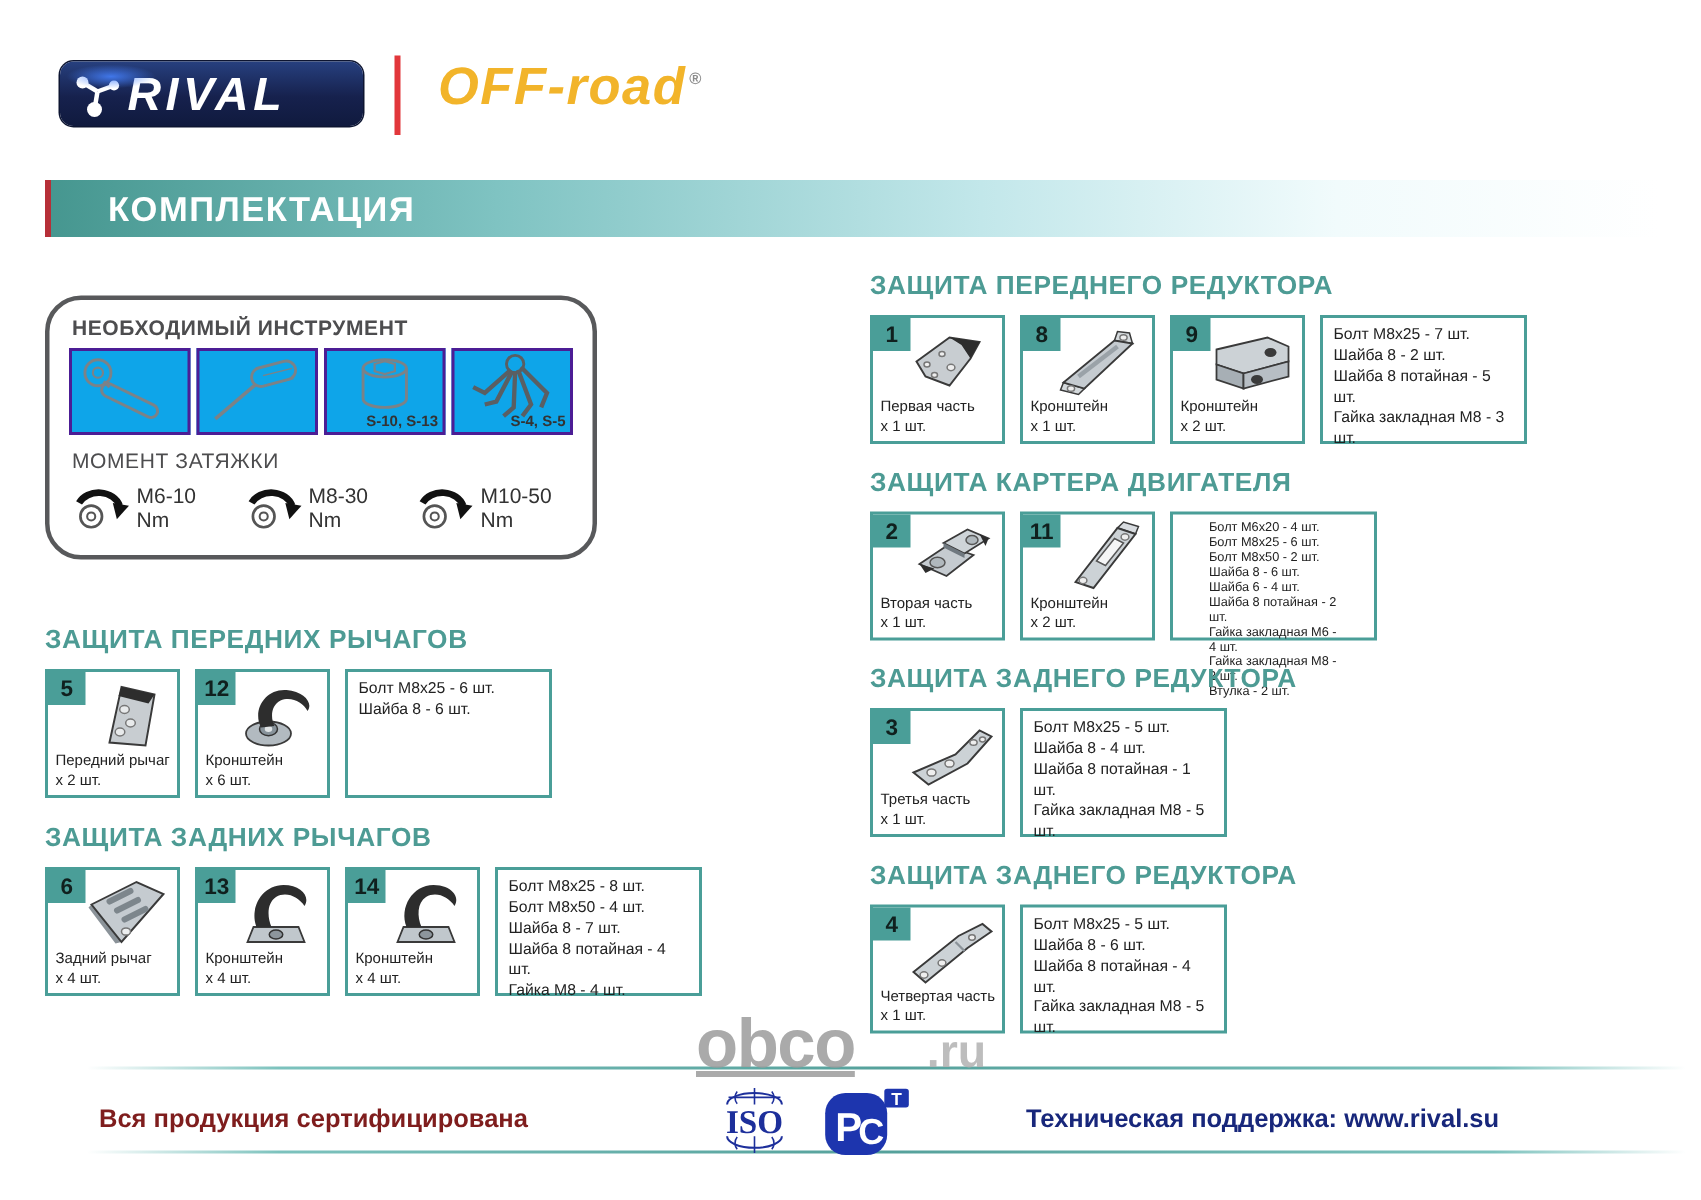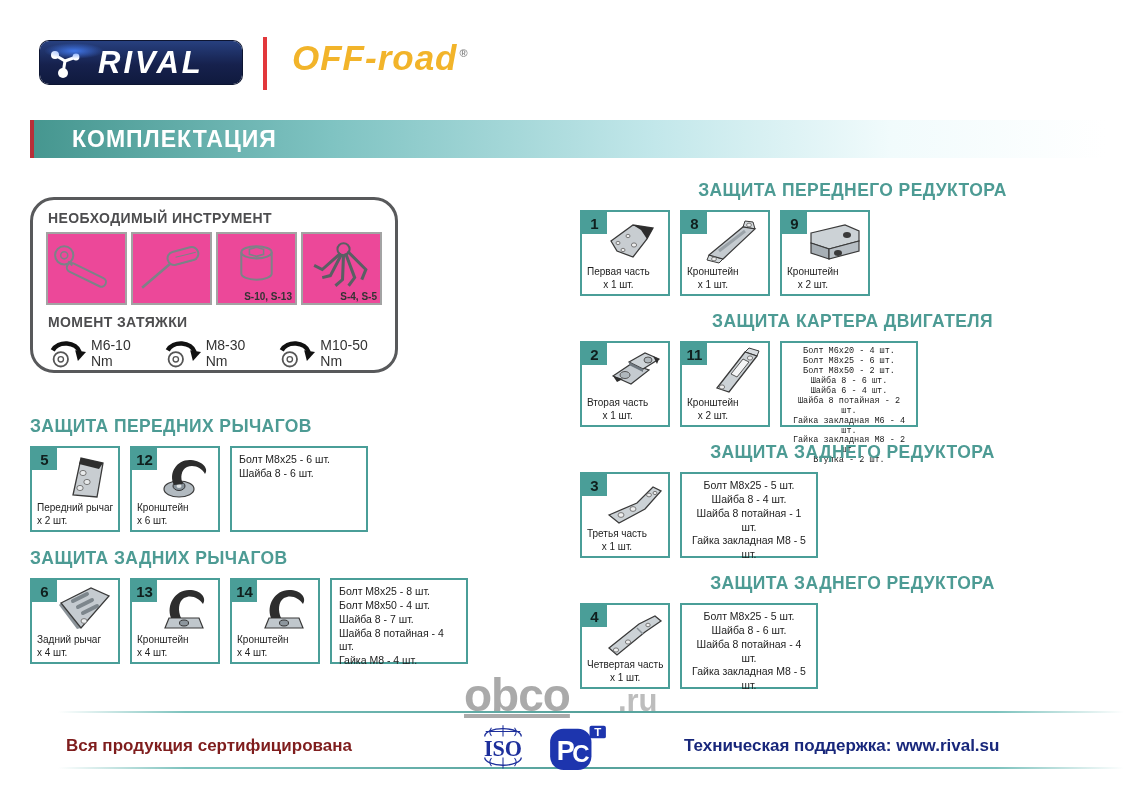--- a/index.html
+++ b/index.html
@@ -5,63 +5,63 @@
   html,body{margin:0;padding:0;background:#fff;}
   .page{position:relative;width:1134px;height:800px;background:#fff;overflow:hidden;
         font-family:"Liberation Sans",sans-serif;color:#222;}
 
   
   .rival-logo{position:absolute;left:40px;top:41px;width:202px;height:43px;border-radius:9px;
     background:linear-gradient(180deg,#27407f 0%,#16214d 55%,#101a3e 100%);
     display:flex;align-items:center;padding-left:8px;box-sizing:border-box;box-shadow:0 0 0 1px #0d1531;}
   .rival-glow{position:absolute;left:4px;top:2px;width:60px;height:16px;border-radius:50%;
     background:radial-gradient(ellipse at center,rgba(70,130,255,.85),rgba(70,130,255,0) 70%);}
-  .rival-text{color:#fff;font-weight:bold;font-style:italic;font-size:31px;letter-spacing:3px;margin-left:16px;line-height:1;}
+  .rival-text{color:#fff;font-weight:bold;font-style:italic;font-size:31px;letter-spacing:3px;margin-left:3px;line-height:1;}
   .logo-divider{position:absolute;left:263px;top:37px;width:4px;height:53px;background:#e2373b;}
   .offroad{position:absolute;left:292px;top:40px;font-size:35px;font-weight:bold;font-style:italic;
     color:#f2b42a;letter-spacing:1px;line-height:1;}
   .offroad sup{font-size:11px;color:#8a8a8a;font-style:normal;margin-left:2px;}
 
   
   .title-bar{position:absolute;left:30px;top:120px;width:1076px;height:38px;
     background:linear-gradient(90deg,#45968f 0%,#7fc3c2 28%,#c2e7ea 58%,#f1fbfc 80%,#ffffff 100%);}
   .title-bar .red-stripe{position:absolute;left:0;top:0;width:4px;height:38px;background:#b62f38;}
   .title-bar .bar-label{display:block;padding-left:42px;line-height:38px;color:#fff;font-weight:bold;
     font-size:23px;letter-spacing:1px;}
 
   
   .tools-box{position:absolute;left:30px;top:197px;width:368px;height:176px;border:3px solid #58595b;
     border-radius:24px;background:#fff;box-sizing:border-box;padding:10px 13px 8px 13px;}
   .tools-title{font-size:14px;font-weight:bold;color:#4d4d4f;letter-spacing:.4px;margin:0 0 6px 2px;}
   .tools-row{display:flex;gap:4px;}
-  .tool-cell{position:relative;width:81px;height:73px;border:2px solid #a3a3a3;box-sizing:border-box;background:#ec4899;}
+  .tool-cell{position:relative;width:81px;height:58px;border:2px solid #4c1d95;box-sizing:border-box;background:#0ea5e9;}
   .tool-cell svg{position:absolute;left:0;top:0;width:100%;height:100%;}
   .tool-label{position:absolute;bottom:1px;left:0;right:3px;text-align:right;font-size:10px;font-weight:bold;color:#333;}
-  .torque-title{font-size:14px;font-weight:bold;color:#4d4d4f;letter-spacing:.4px;margin:9px 0 5px 2px;}
+  .torque-title{font-size:14px;font-weight:normal;color:#4d4d4f;letter-spacing:.4px;margin:9px 0 5px 2px;}
   .torque-row{display:flex;gap:10px;margin-left:2px;}
   .torque-item{display:flex;align-items:center;width:115px;}
   .torque-item svg{width:40px;height:36px;flex:0 0 auto;}
   .torque-label{font-size:14px;color:#333;margin-left:3px;}
 
   
   .col{position:absolute;}
   #col-left{left:30px;top:416px;width:540px;}
-  #col-right{left:580px;top:180px;width:545px;text-align:center;}
+  #col-right{left:580px;top:180px;width:545px;}
   .section{margin-bottom:16px;}
   #col-right .section{margin-bottom:15px;}
   .section-title{font-size:17.5px;font-weight:bold;color:#4d9b94;letter-spacing:.4px;margin:0 0 9px 0;}
   .cards-row{display:flex;gap:10px;align-items:stretch;}
   .part-card{position:relative;width:90px;height:86px;border:2px solid #4a9e98;box-sizing:border-box;background:#fff;flex:0 0 auto;}
   .card-num{position:absolute;left:0;top:0;width:25px;height:22px;background:#4a9e98;color:#10201e;
     font-size:15px;font-weight:bold;display:flex;align-items:center;justify-content:center;}
   .part-card svg{position:absolute;right:1px;top:3px;width:64px;height:50px;}
   .card-label{position:absolute;left:5px;bottom:3px;font-size:10px;line-height:1.25;color:#222;}
   .parts-box{width:138px;height:86px;border:2px solid #4a9e98;box-sizing:border-box;background:#fff;
     padding:5px 7px;font-size:10.5px;line-height:1.32;color:#222;flex:0 0 auto;}
-  .parts-box.dense{font-size:8.5px;line-height:1.17;padding:4px 6px;font-family:Liberation Mono, monospace;}
+  .parts-box.dense{font-size:8.5px;line-height:1.17;padding:4px 24px;}
 
   
   .foot-line{position:absolute;left:58px;width:1066px;height:2px;
     background:linear-gradient(90deg,rgba(110,190,185,0) 0%,#7cc2bd 12%,#55a19b 50%,#7cc2bd 88%,rgba(110,190,185,0) 100%);}
   #foot-line-1{top:711px;}
   #foot-line-2{top:767px;}
   .watermark{position:absolute;left:464px;top:672px;z-index:2;font-weight:bold;color:#9c9c9c;opacity:.85;}
   .watermark .wm-main{font-size:46px;letter-spacing:-1px;line-height:1;text-decoration:underline;}
   .watermark .wm-suffix{font-size:31px;color:#b2b2b2;margin-left:48px;}
   .footer-row{position:absolute;left:0;top:714px;width:1134px;height:60px;z-index:3;}
@@ -354,20 +354,26 @@
           </div>
           <div class="part-card">
             <div class="card-num">9</div>
             <svg viewBox="0 0 64 50">
               <use href="#sh-zchan9"></use>
             </svg>
             <div class="card-label">
               <div>Кронштейн</div>
               <div>х 2 шт.</div>
             </div>
+          </div>
+          <div class="parts-box">
+            <div>Болт М8х25 - 7 шт.</div>
+            <div>Шайба 8 - 2 шт.</div>
+            <div>Шайба 8 потайная - 5 шт.</div>
+            <div>Гайка закладная М8 - 3 шт.</div>
           </div>
         </div>
       </div>
       <div class="section">
         <div class="section-title">ЗАЩИТА КАРТЕРА ДВИГАТЕЛЯ</div>
         <div class="cards-row">
           <div class="part-card">
             <div class="card-num">2</div>
             <svg viewBox="0 0 64 50">
               <use href="#sh-hinge2"></use>

